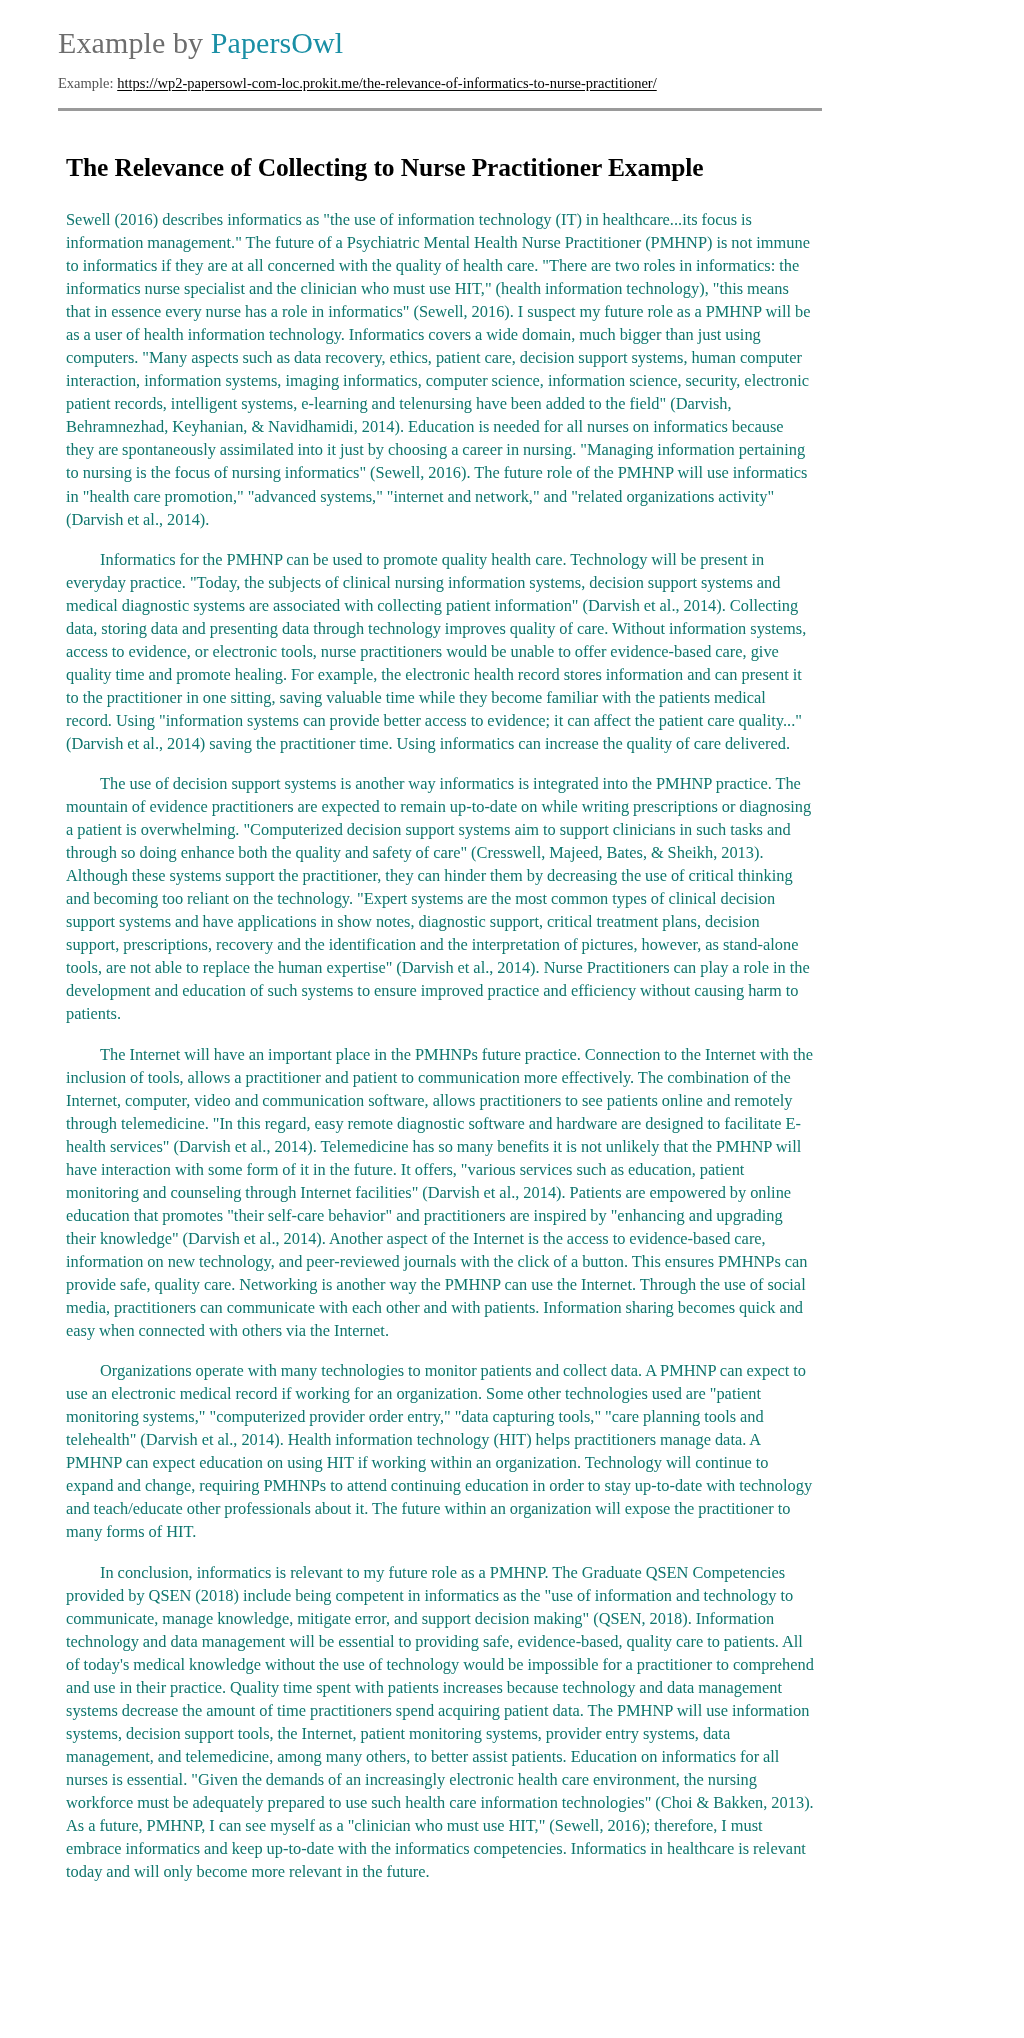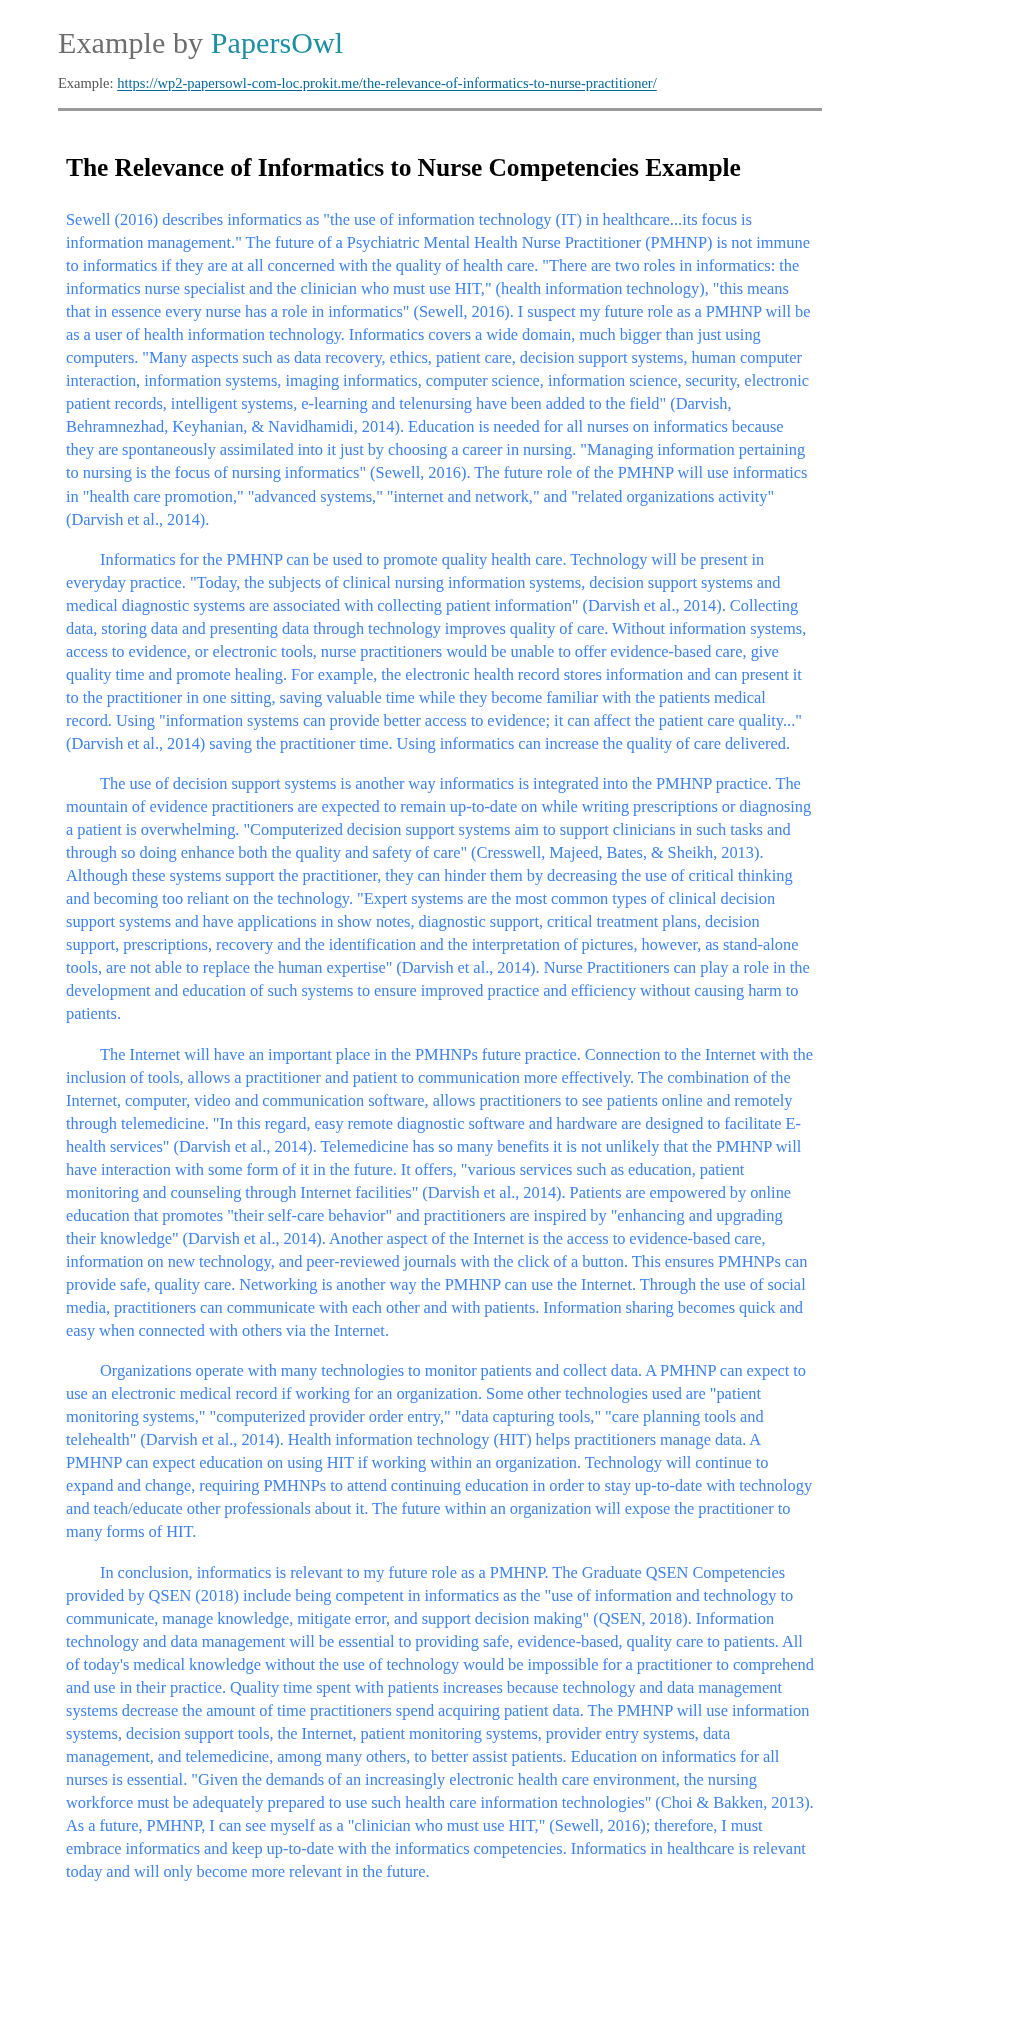--- a/index.html
+++ b/index.html
@@ -47,21 +47,21 @@
     margin-top: 13px;
     font-size: 14.5px;
     line-height: 1.3;
     color: #555555;
     white-space: nowrap;
   }
   .source-label {
     color: #555555;
   }
   .source-url {
-    color: #0369a1;
+    color: #000000;
     text-underline-offset: 2px;
     text-align: right;
   }
 
   .rule {
     margin: 16px 58px 0 58px;
     height: 3px;
     background: #9a9a9a;
     border: 0;
   }
@@ -81,21 +81,21 @@
     color: #000000;
     letter-spacing: -0.1px;
   }
 
   .body-copy p {
     font-family: "Liberation Serif", "DejaVu Serif", serif;
     font-size: 16.4px;
     line-height: 1.405;
     margin: 0 0 17px 0;
     text-align: left;
-    color: #3b82f6;
+    color: #0f766e;
     word-spacing: -0.15px;
   }
   .body-copy p.indent {
     text-indent: 34px;
   }
   .body-copy p:last-child {
     margin-bottom: 12px;
   }
 </style>
 </head>
@@ -105,21 +105,21 @@
 
   <header class="brand-header">
     <div class="brand-line"><span>Example by </span><span class="brand-accent">PapersOwl</span></div>
 
     <div class="source-line"><span class="source-label">Example: </span><a class="source-url" href="#">https://wp2-papersowl-com-loc.prokit.me/the-relevance-of-informatics-to-nurse-practitioner/</a></div>
   </header>
 
   <hr class="rule">
 
   <main class="article">
-    <h1 class="doc-title">The Relevance of Informatics to Nurse Competencies Example</h1>
+    <h1 class="doc-title">The Relevance of Collecting to Nurse Practitioner Example</h1>
 
     <div class="body-copy">
       <p>Sewell (2016) describes informatics as "the use of information technology (IT) in healthcare...its focus is information management." The future of a Psychiatric Mental Health Nurse Practitioner (PMHNP) is not immune to informatics if they are at all concerned with the quality of health care. "There are two roles in informatics: the informatics nurse specialist and the clinician who must use HIT," (health information technology), "this means that in essence every nurse has a role in informatics" (Sewell, 2016). I suspect my future role as a PMHNP will be as a user of health information technology. Informatics covers a wide domain, much bigger than just using computers. "Many aspects such as data recovery, ethics, patient care, decision support systems, human computer interaction, information systems, imaging informatics, computer science, information science, security, electronic patient records, intelligent systems, e-learning and telenursing have been added to the field" (Darvish, Behramnezhad, Keyhanian, &amp; Navidhamidi, 2014). Education is needed for all nurses on informatics because they are spontaneously assimilated into it just by choosing a career in nursing. "Managing information pertaining to nursing is the focus of nursing informatics" (Sewell, 2016). The future role of the PMHNP will use informatics in "health care promotion," "advanced systems," "internet and network," and "related organizations activity" (Darvish et al., 2014).</p>
       <p class="indent">Informatics for the PMHNP can be used to promote quality health care. Technology will be present in everyday practice. "Today, the subjects of clinical nursing information systems, decision support systems and medical diagnostic systems are associated with collecting patient information" (Darvish et al., 2014). Collecting data, storing data and presenting data through technology improves quality of care. Without information systems, access to evidence, or electronic tools, nurse practitioners would be unable to offer evidence-based care, give quality time and promote healing. For example, the electronic health record stores information and can present it to the practitioner in one sitting, saving valuable time while they become familiar with the patients medical record. Using "information systems can provide better access to evidence; it can affect the patient care quality..." (Darvish et al., 2014) saving the practitioner time. Using informatics can increase the quality of care delivered.</p>
       <p class="indent">The use of decision support systems is another way informatics is integrated into the PMHNP practice. The mountain of evidence practitioners are expected to remain up-to-date on while writing prescriptions or diagnosing a patient is overwhelming. "Computerized decision support systems aim to support clinicians in such tasks and through so doing enhance both the quality and safety of care" (Cresswell, Majeed, Bates, &amp; Sheikh, 2013). Although these systems support the practitioner, they can hinder them by decreasing the use of critical thinking and becoming too reliant on the technology. "Expert systems are the most common types of clinical decision support systems and have applications in show notes, diagnostic support, critical treatment plans, decision support, prescriptions, recovery and the identification and the interpretation of pictures, however, as stand-alone tools, are not able to replace the human expertise" (Darvish et al., 2014). Nurse Practitioners can play a role in the development and education of such systems to ensure improved practice and efficiency without causing harm to patients.</p>
       <p class="indent">The Internet will have an important place in the PMHNPs future practice. Connection to the Internet with the inclusion of tools, allows a practitioner and patient to communication more effectively. The combination of the Internet, computer, video and communication software, allows practitioners to see patients online and remotely through telemedicine. "In this regard, easy remote diagnostic software and hardware are designed to facilitate E-health services" (Darvish et al., 2014). Telemedicine has so many benefits it is not unlikely that the PMHNP will have interaction with some form of it in the future. It offers, "various services such as education, patient monitoring and counseling through Internet facilities" (Darvish et al., 2014). Patients are empowered by online education that promotes "their self-care behavior" and practitioners are inspired by "enhancing and upgrading their knowledge" (Darvish et al., 2014). Another aspect of the Internet is the access to evidence-based care, information on new technology, and peer-reviewed journals with the click of a button. This ensures PMHNPs can provide safe, quality care. Networking is another way the PMHNP can use the Internet. Through the use of social media, practitioners can communicate with each other and with patients. Information sharing becomes quick and easy when connected with others via the Internet.</p>
       <p class="indent">Organizations operate with many technologies to monitor patients and collect data. A PMHNP can expect to use an electronic medical record if working for an organization. Some other technologies used are "patient monitoring systems," "computerized provider order entry," "data capturing tools," "care planning tools and telehealth" (Darvish et al., 2014). Health information technology (HIT) helps practitioners manage data. A PMHNP can expect education on using HIT if working within an organization. Technology will continue to expand and change, requiring PMHNPs to attend continuing education in order to stay up-to-date with technology and teach/educate other professionals about it. The future within an organization will expose the practitioner to many forms of HIT.</p>
       <p class="indent">In conclusion, informatics is relevant to my future role as a PMHNP. The Graduate QSEN Competencies provided by QSEN (2018) include being competent in informatics as the "use of information and technology to communicate, manage knowledge, mitigate error, and support decision making" (QSEN, 2018). Information technology and data management will be essential to providing safe, evidence-based, quality care to patients. All of today's medical knowledge without the use of technology would be impossible for a practitioner to comprehend and use in their practice. Quality time spent with patients increases because technology and data management systems decrease the amount of time practitioners spend acquiring patient data. The PMHNP will use information systems, decision support tools, the Internet, patient monitoring systems, provider entry systems, data management, and telemedicine, among many others, to better assist patients. Education on informatics for all nurses is essential. "Given the demands of an increasingly electronic health care environment, the nursing workforce must be adequately prepared to use such health care information technologies" (Choi &amp; Bakken, 2013). As a future, PMHNP, I can see myself as a "clinician who must use HIT," (Sewell, 2016); therefore, I must embrace informatics and keep up-to-date with the informatics competencies. Informatics in healthcare is relevant today and will only become more relevant in the future.</p>
     </div>
   </main>

